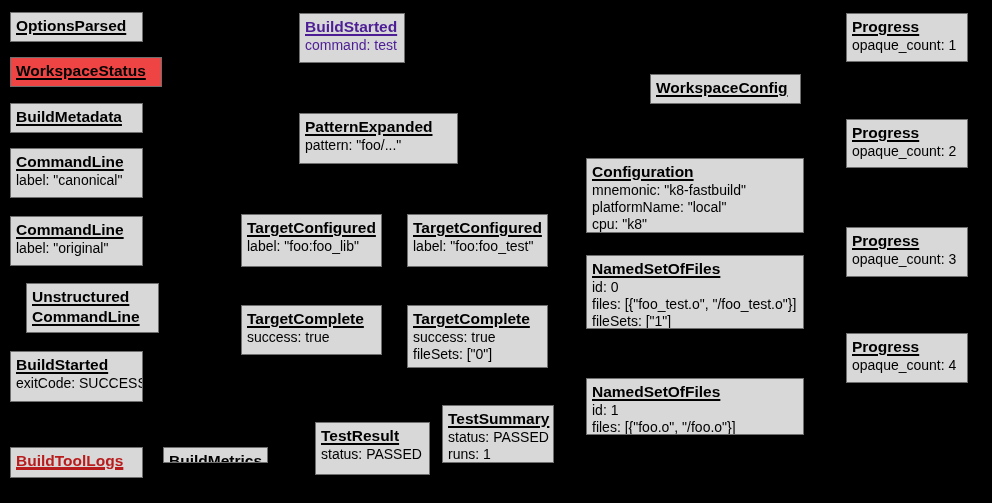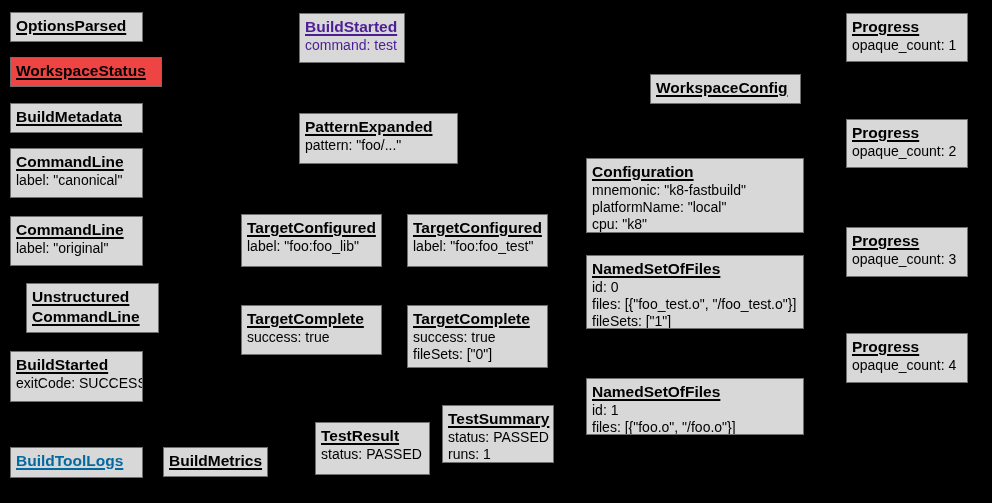--- a/index.html
+++ b/index.html
@@ -61,24 +61,24 @@
       <div class="event-detail">label: "original"</div>
     </div>
     <div class="event-box" style="left: 10px; top: 283px; width: 133px; height: 50px; background: rgb(216, 216, 216); border-color: rgb(111, 111, 111); color: rgb(0, 0, 0); margin-left: 16px;">
       <div class="event-title">Unstructured
 CommandLine</div>
     </div>
     <div class="event-box" style="left: 10px; top: 351px; width: 133px; height: 51px; background: rgb(216, 216, 216); border-color: rgb(111, 111, 111); color: rgb(0, 0, 0);">
       <div class="event-title">BuildStarted</div>
       <div class="event-detail">exitCode: SUCCESS</div>
     </div>
-    <div class="event-box" style="left: 10px; top: 447px; width: 133px; height: 31px; background: rgb(216, 216, 216); border-color: rgb(111, 111, 111); color: #0369a1;">
+    <div class="event-box" style="left: 10px; top: 447px; width: 133px; height: 31px; background: rgb(216, 216, 216); border-color: rgb(111, 111, 111); color: #b91c1c; text-decoration: underline;">
       <div class="event-title">BuildToolLogs</div>
     </div>
-    <div class="event-box" style="left: 163px; top: 447px; width: 105px; height: 30px; background: rgb(216, 216, 216); border-color: rgb(111, 111, 111); color: rgb(0, 0, 0);">
+    <div class="event-box" style="left: 163px; top: 447px; width: 105px; height: 16px; background: rgb(216, 216, 216); border-color: rgb(111, 111, 111); color: rgb(0, 0, 0);">
       <div class="event-title">BuildMetrics</div>
     </div>
     <div class="event-box" style="left: 299px; top: 13px; width: 106px; height: 50px; background: rgb(216, 216, 216); border-color: rgb(111, 111, 111); color: #4c1d95;">
       <div class="event-title">BuildStarted</div>
       <div class="event-detail">command: test</div>
     </div>
     <div class="event-box" style="left: 299px; top: 113px; width: 159px; height: 51px; background: rgb(216, 216, 216); border-color: rgb(111, 111, 111); color: rgb(0, 0, 0);">
       <div class="event-title">PatternExpanded</div>
       <div class="event-detail">pattern: "foo/..."</div>
     </div>

